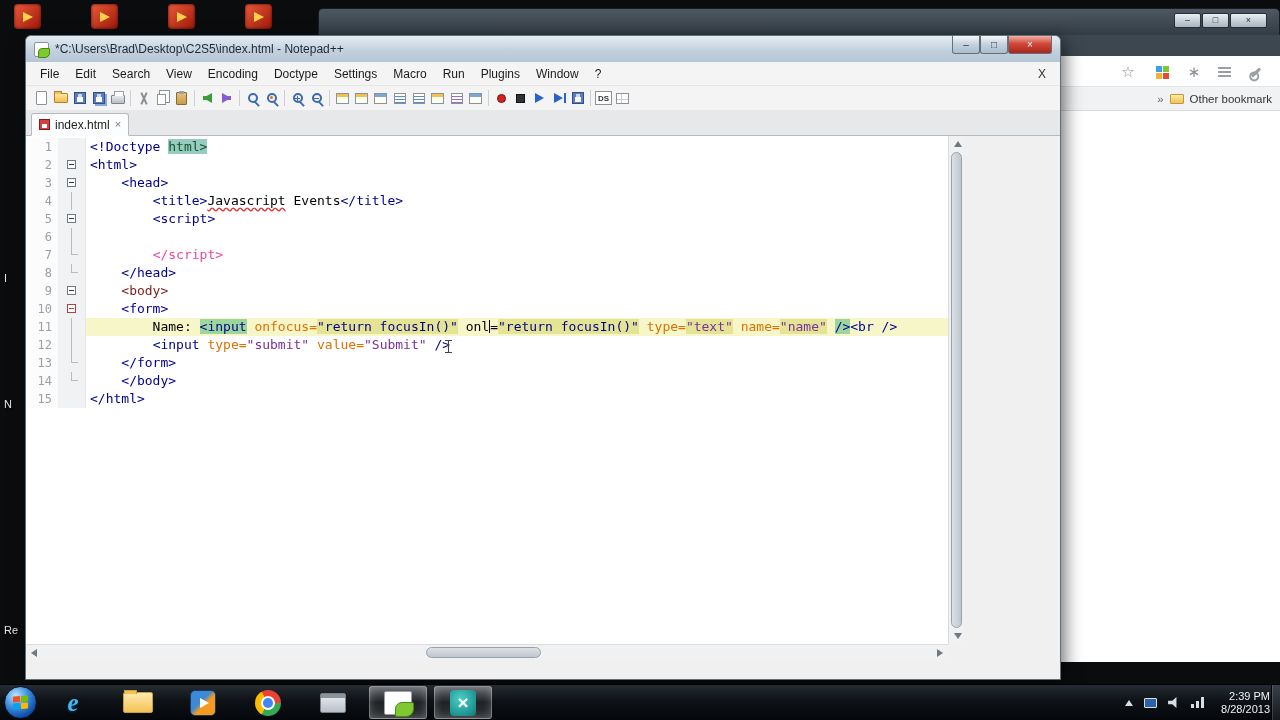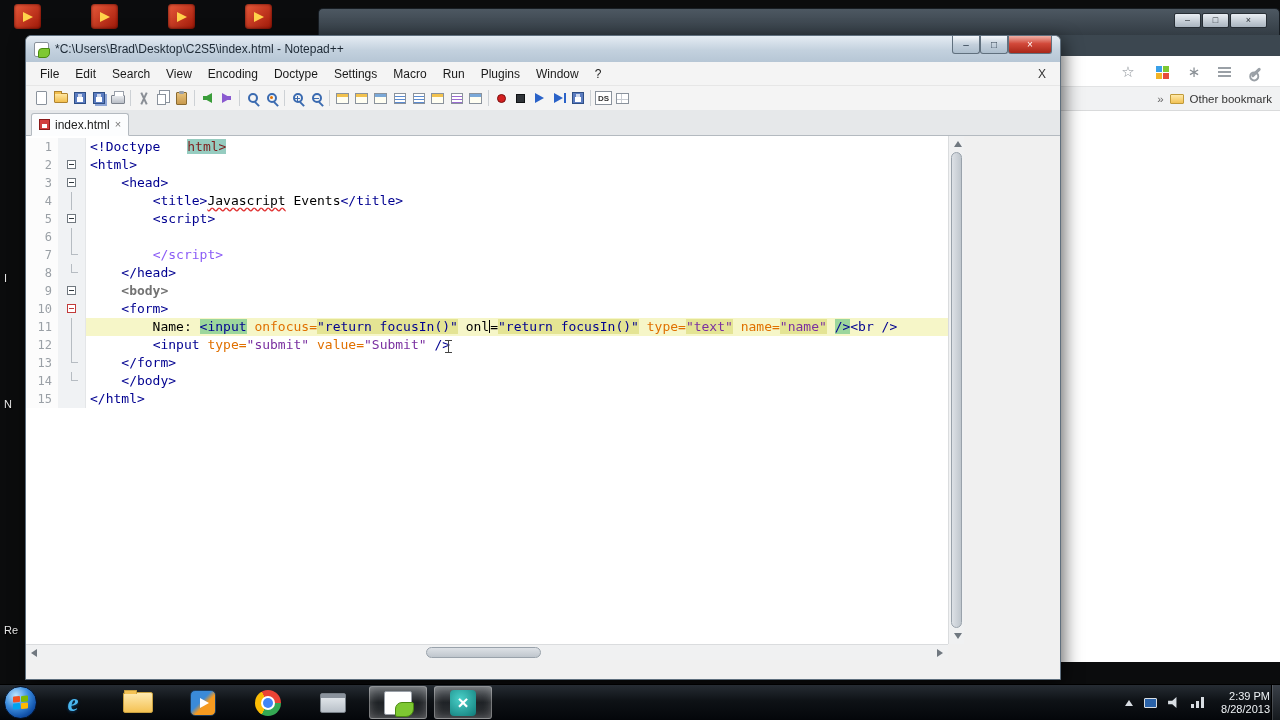--- a/index.html
+++ b/index.html
@@ -341,21 +341,21 @@
       <span>index.html</span>
       <span class="tabclose">×</span>
     </div>
   </div>
 
   <div class="npp-editor">
     <div id="code-lines">
         <div class="cl">
           <span class="num">1</span>
           <div class="foldc"></div>
-          <span class="codec"><span style="color: rgb(0, 0, 144);">&lt;!Doctype </span><span style="color: #7f1d1d; background: rgb(150, 204, 192); margin-left: 19px;">html&gt;</span></span>
+          <span class="codec"><span style="color: rgb(0, 0, 144);">&lt;!Doctype </span><span style="color: #14532d; background: rgb(150, 204, 192);">html&gt;</span></span>
         </div>
         <div class="cl">
           <span class="num">2</span>
           <div class="foldc">
             <div class="fbox"></div>
           </div>
           <span class="codec"><span style="color: rgb(0, 0, 144);">&lt;html&gt;</span></span>
         </div>
         <div class="cl">
           <span class="num">3</span>
@@ -383,35 +383,35 @@
           <div class="foldc">
             <div class="fbar"></div>
           </div>
           <span class="codec"></span>
         </div>
         <div class="cl">
           <span class="num">7</span>
           <div class="foldc">
             <div class="fcorner"></div>
           </div>
-          <span class="codec"><span style="color: rgb(0, 0, 0);">        </span><span style="color: #8b5cf6;">&lt;/script&gt;</span></span>
+          <span class="codec"><span style="color: rgb(0, 0, 0);">        </span><span style="color: #ec4899;">&lt;/script&gt;</span></span>
         </div>
         <div class="cl">
           <span class="num">8</span>
           <div class="foldc">
             <div class="fcorner"></div>
           </div>
           <span class="codec"><span style="color: rgb(0, 0, 0);">    </span><span style="color: rgb(0, 0, 144);">&lt;/head&gt;</span></span>
         </div>
         <div class="cl">
           <span class="num">9</span>
           <div class="foldc">
             <div class="fbox"></div>
           </div>
-          <span class="codec"><span style="color: rgb(0, 0, 0);">    </span><span style="color: #737373; font-weight: bold;">&lt;body&gt;</span></span>
+          <span class="codec"><span style="color: rgb(0, 0, 0);">    </span><span style="color: #7f1d1d;">&lt;body&gt;</span></span>
         </div>
         <div class="cl">
           <span class="num">10</span>
           <div class="foldc">
             <div class="fbox fboxr"></div>
           </div>
           <span class="codec"><span style="color: rgb(0, 0, 0);">    </span><span style="color: rgb(0, 0, 144);">&lt;form&gt;</span></span>
         </div>
         <div class="cl cur">
           <span class="num">11</span>

